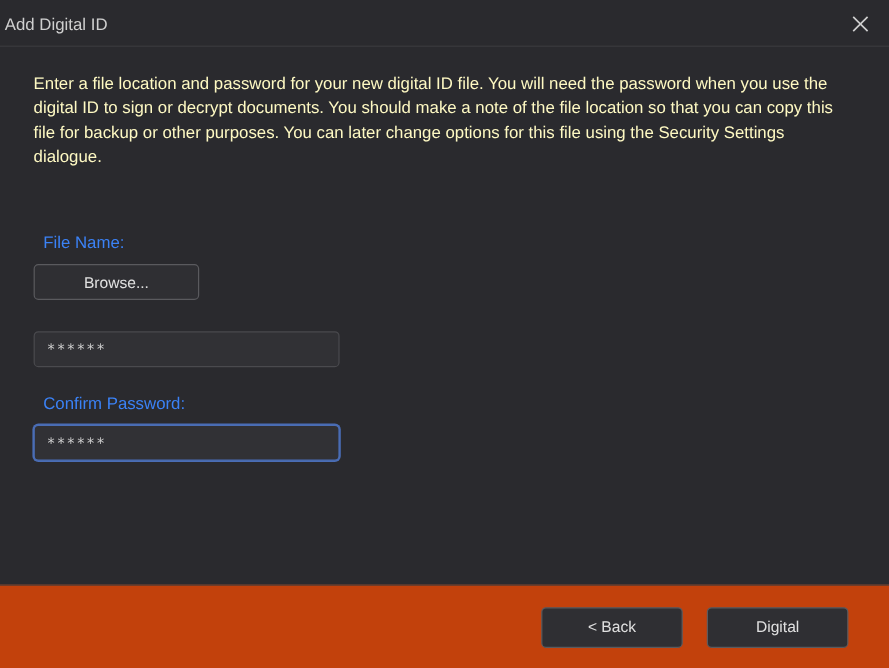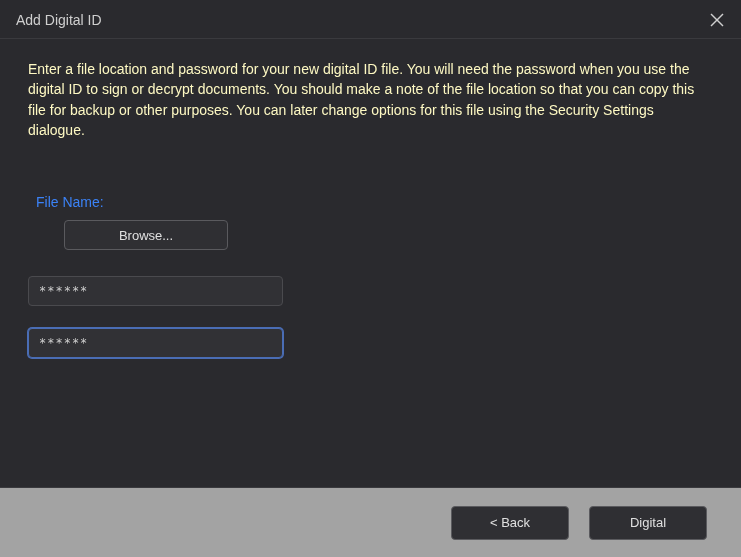--- a/index.html
+++ b/index.html
@@ -12,21 +12,21 @@
     height: 557px;
     background: #2a2a2e;
     font-family: "Segoe UI", Arial, sans-serif;
     color: #d0d0d0;
     overflow: hidden;
   }
   .titlebar {
     display: flex;
     align-items: center;
     justify-content: space-between;
-    padding: 10px 14px 8px 16px;
+    padding: 10px 14px 8px 4px;
     border-bottom: 1px solid #3a3a3e;
   }
   .titlebar-title {
     font-size: 14px;
     color: #cfcfcf;
   }
   .close-btn {
     width: 20px;
     height: 20px;
     display: flex;
@@ -70,30 +70,29 @@
     padding: 6px 10px;
     height: 30px;
     outline: none;
     font-family: inherit;
   }
   .file-input {
     flex: 1;
     min-width: 0;
   }
   .browse-btn {
-    width: 164px;
+    width: 138px;
     height: 30px;
     background: #2f2f33;
     border: 1px solid #5a5a5e;
     border-radius: 4px;
     color: #e0e0e0;
     font-size: 13px;
     cursor: pointer;
     font-family: inherit;
-    margin-left: 36px;
   }
   .password-input {
     width: 255px;
     letter-spacing: 1px;
     font-family: monospace;
     font-size: 12px;
   }
   .confirm-input {
     border: 1px solid #4a6db5;
     box-shadow: 0 0 0 1px #4a6db5;
@@ -103,21 +102,21 @@
     bottom: 0;
     left: 0;
     right: 0;
     height: 70px;
     border-top: 1px solid #3a3a3e;
     display: flex;
     align-items: center;
     justify-content: flex-end;
     gap: 20px;
     padding-right: 34px;
-    background: #a3a3a3;
+    background: #c2410c;
   }
   .footer-btn {
     width: 118px;
     height: 34px;
     background: #2f2f33;
     border: 1px solid #5a5a5e;
     border-radius: 4px;
     color: #e0e0e0;
     font-size: 13px;
     cursor: pointer;
@@ -148,20 +147,21 @@
     <div class="row">
       <button class="browse-btn">Browse...</button>
     </div>
   </div>
 
   <div class="section">
     <input type="text" class="text-input password-input" value="******" style="">
   </div>
 
   <div class="section">
+    <div class="field-label">Confirm Password:</div>
     <input type="text" class="text-input password-input confirm-input" value="******" style="">
   </div>
 </div>
 
 <div class="footer">
   <button class="footer-btn">&lt; Back</button>
   <button class="footer-btn">Digital</button>
 </div>
 
 </body></html>

